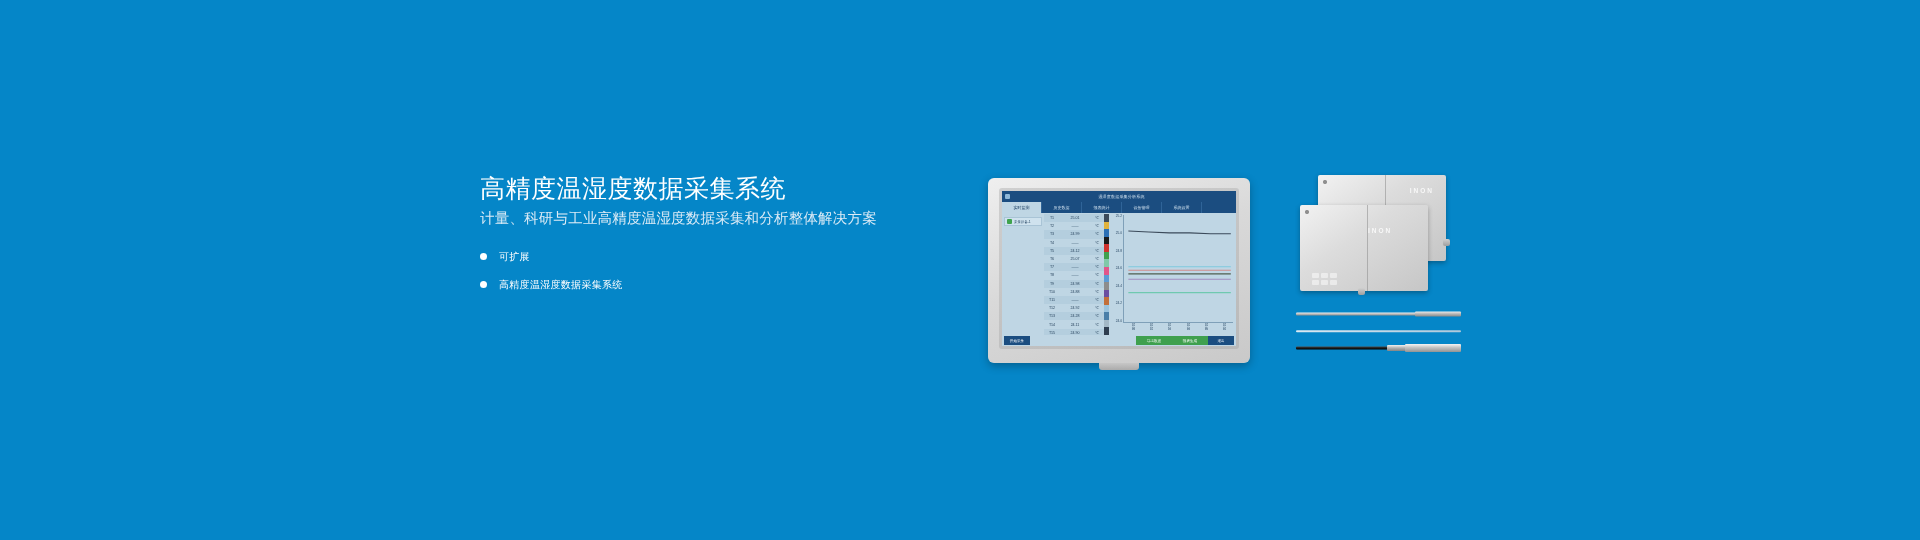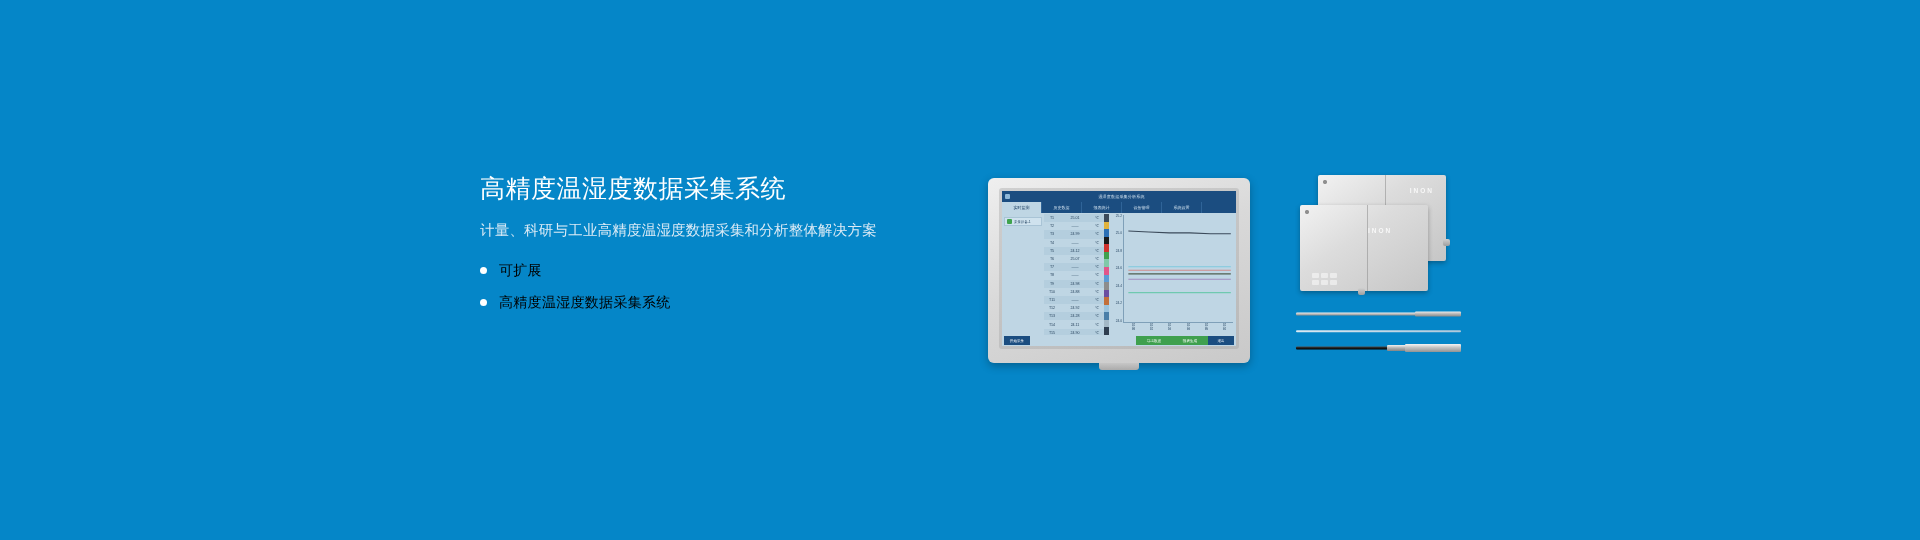--- a/index.html
+++ b/index.html
@@ -24,32 +24,32 @@
   }
   .headline {
     font-size: 25px;
     font-weight: normal;
     color: #FFFFFF;
     letter-spacing: 0.5px;
     line-height: 1.1;
     white-space: nowrap;
   }
   .subline {
-    margin-top: 18px;
+    margin-top: 6px;
     font-size: 14.5px;
     color: #DCEBF6;
     letter-spacing: 0.2px;
     white-space: nowrap;
   }
   .feature-list { margin-top: 22px; list-style: none; }
   .feature-item {
     display: flex; align-items: center;
     margin-bottom: 14px;
-    font-size: 14px;
-    color: #000000;
+    font-size: 10px;
+    color: #ffffff;
     letter-spacing: 0.3px;
   }
   .feature-dot {
     width: 7px; height: 7px;
     border-radius: 50%;
     background: #FFFFFF;
     margin-right: 12px;
     flex: 0 0 auto;
   }
 

